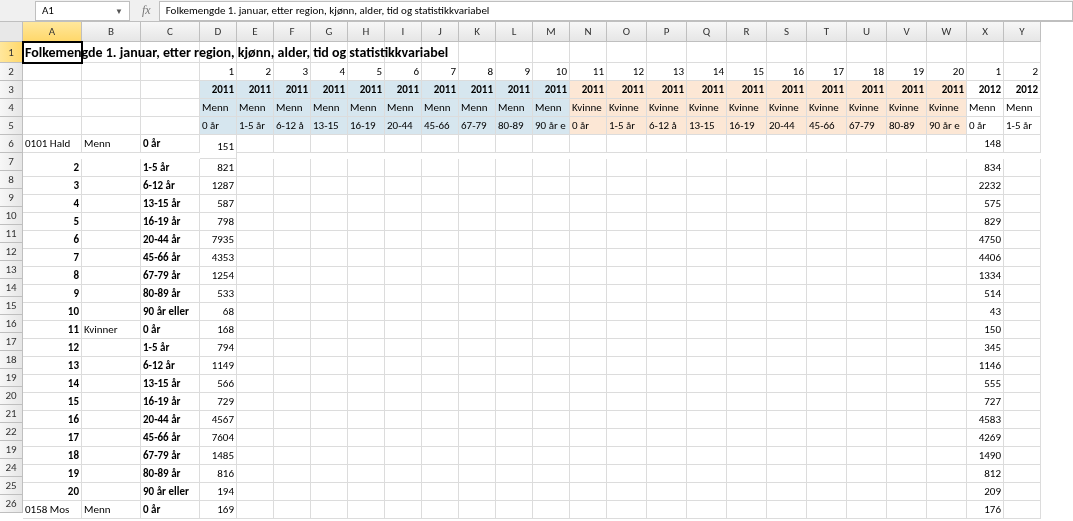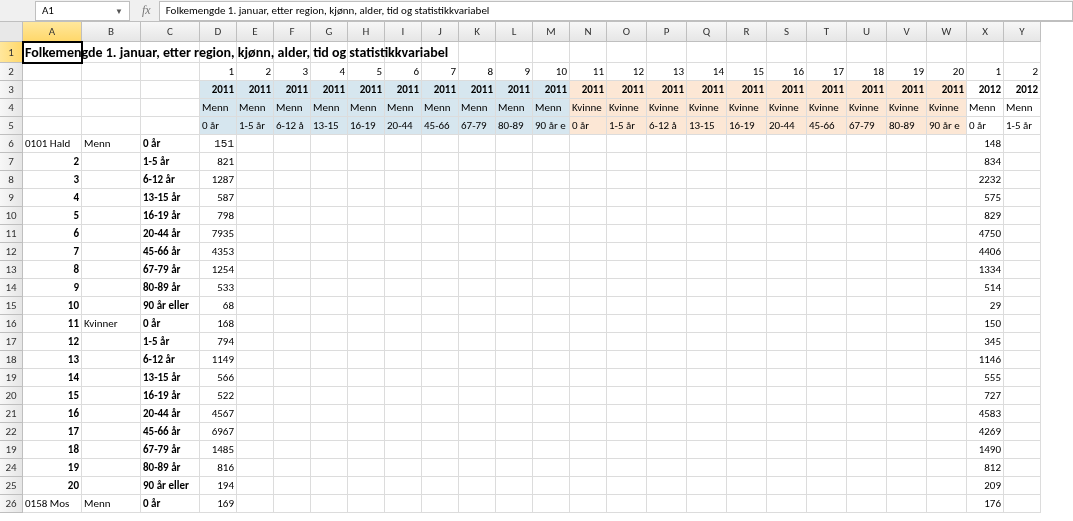--- a/index.html
+++ b/index.html
@@ -343,21 +343,21 @@
           <div class="cell bg-orange" style="width: 40px; height: 18px;">67-79</div>
           <div class="cell bg-orange" style="width: 40px; height: 18px;">80-89</div>
           <div class="cell bg-orange" style="width: 40px; height: 18px;">90 år e</div>
           <div class="cell" style="width: 37px; height: 18px;">0 år</div>
           <div class="cell" style="width: 37px; height: 18px;">1-5 år</div>
         </div>
         <div class="grid-row">
           <div class="cell" style="width: 59px; height: 18px; overflow: visible;">0101 Hald</div>
           <div class="cell" style="width: 59px; height: 18px;">Menn</div>
           <div class="cell bold" style="width: 59px; height: 18px;">0 år</div>
-          <div class="cell num" style="width: 37px; height: 18px; font-family: Liberation Mono, monospace;">151</div>
+          <div class="cell num" style="width: 37px; height: 24px;">151</div>
           <div class="cell" style="width: 37px; height: 18px;"></div>
           <div class="cell" style="width: 37px; height: 18px;"></div>
           <div class="cell" style="width: 37px; height: 18px;"></div>
           <div class="cell" style="width: 37px; height: 18px;"></div>
           <div class="cell" style="width: 37px; height: 18px;"></div>
           <div class="cell" style="width: 37px; height: 18px;"></div>
           <div class="cell" style="width: 37px; height: 18px;"></div>
           <div class="cell" style="width: 37px; height: 18px;"></div>
           <div class="cell" style="width: 37px; height: 18px;"></div>
           <div class="cell" style="width: 37px; height: 18px;"></div>
@@ -606,21 +606,21 @@
           <div class="cell" style="width: 37px; height: 18px;"></div>
           <div class="cell" style="width: 40px; height: 18px;"></div>
           <div class="cell" style="width: 40px; height: 18px;"></div>
           <div class="cell" style="width: 40px; height: 18px;"></div>
           <div class="cell" style="width: 40px; height: 18px;"></div>
           <div class="cell" style="width: 40px; height: 18px;"></div>
           <div class="cell" style="width: 40px; height: 18px;"></div>
           <div class="cell" style="width: 40px; height: 18px;"></div>
           <div class="cell" style="width: 40px; height: 18px;"></div>
           <div class="cell" style="width: 40px; height: 18px;"></div>
-          <div class="cell num" style="width: 37px; height: 18px;">29</div>
+          <div class="cell num" style="width: 37px; height: 18px;">43</div>
           <div class="cell" style="width: 37px; height: 18px;"></div>
         </div>
         <div class="grid-row">
           <div class="cell num bold" style="width: 59px; height: 18px;">11</div>
           <div class="cell" style="width: 59px; height: 18px;">Kvinner</div>
           <div class="cell bold" style="width: 59px; height: 18px;">0 år</div>
           <div class="cell num" style="width: 37px; height: 18px;">168</div>
           <div class="cell" style="width: 37px; height: 18px;"></div>
           <div class="cell" style="width: 37px; height: 18px;"></div>
           <div class="cell" style="width: 37px; height: 18px;"></div>
@@ -721,21 +721,21 @@
           <div class="cell" style="width: 40px; height: 18px;"></div>
           <div class="cell" style="width: 40px; height: 18px;"></div>
           <div class="cell" style="width: 40px; height: 18px;"></div>
           <div class="cell num" style="width: 37px; height: 18px;">555</div>
           <div class="cell" style="width: 37px; height: 18px;"></div>
         </div>
         <div class="grid-row">
           <div class="cell num bold" style="width: 59px; height: 18px;">15</div>
           <div class="cell" style="width: 59px; height: 18px;"></div>
           <div class="cell bold" style="width: 59px; height: 18px;">16-19 år</div>
-          <div class="cell num" style="width: 37px; height: 18px;">522</div>
+          <div class="cell num" style="width: 37px; height: 18px;">729</div>
           <div class="cell" style="width: 37px; height: 18px;"></div>
           <div class="cell" style="width: 37px; height: 18px;"></div>
           <div class="cell" style="width: 37px; height: 18px;"></div>
           <div class="cell" style="width: 37px; height: 18px;"></div>
           <div class="cell" style="width: 37px; height: 18px;"></div>
           <div class="cell" style="width: 37px; height: 18px;"></div>
           <div class="cell" style="width: 37px; height: 18px;"></div>
           <div class="cell" style="width: 37px; height: 18px;"></div>
           <div class="cell" style="width: 37px; height: 18px;"></div>
           <div class="cell" style="width: 37px; height: 18px;"></div>
@@ -775,21 +775,21 @@
           <div class="cell" style="width: 40px; height: 18px;"></div>
           <div class="cell" style="width: 40px; height: 18px;"></div>
           <div class="cell" style="width: 40px; height: 18px;"></div>
           <div class="cell num" style="width: 37px; height: 18px;">4583</div>
           <div class="cell" style="width: 37px; height: 18px;"></div>
         </div>
         <div class="grid-row">
           <div class="cell num bold" style="width: 59px; height: 18px;">17</div>
           <div class="cell" style="width: 59px; height: 18px;"></div>
           <div class="cell bold" style="width: 59px; height: 18px;">45-66 år</div>
-          <div class="cell num" style="width: 37px; height: 18px;">6967</div>
+          <div class="cell num" style="width: 37px; height: 18px;">7604</div>
           <div class="cell" style="width: 37px; height: 18px;"></div>
           <div class="cell" style="width: 37px; height: 18px;"></div>
           <div class="cell" style="width: 37px; height: 18px;"></div>
           <div class="cell" style="width: 37px; height: 18px;"></div>
           <div class="cell" style="width: 37px; height: 18px;"></div>
           <div class="cell" style="width: 37px; height: 18px;"></div>
           <div class="cell" style="width: 37px; height: 18px;"></div>
           <div class="cell" style="width: 37px; height: 18px;"></div>
           <div class="cell" style="width: 37px; height: 18px;"></div>
           <div class="cell" style="width: 37px; height: 18px;"></div>

